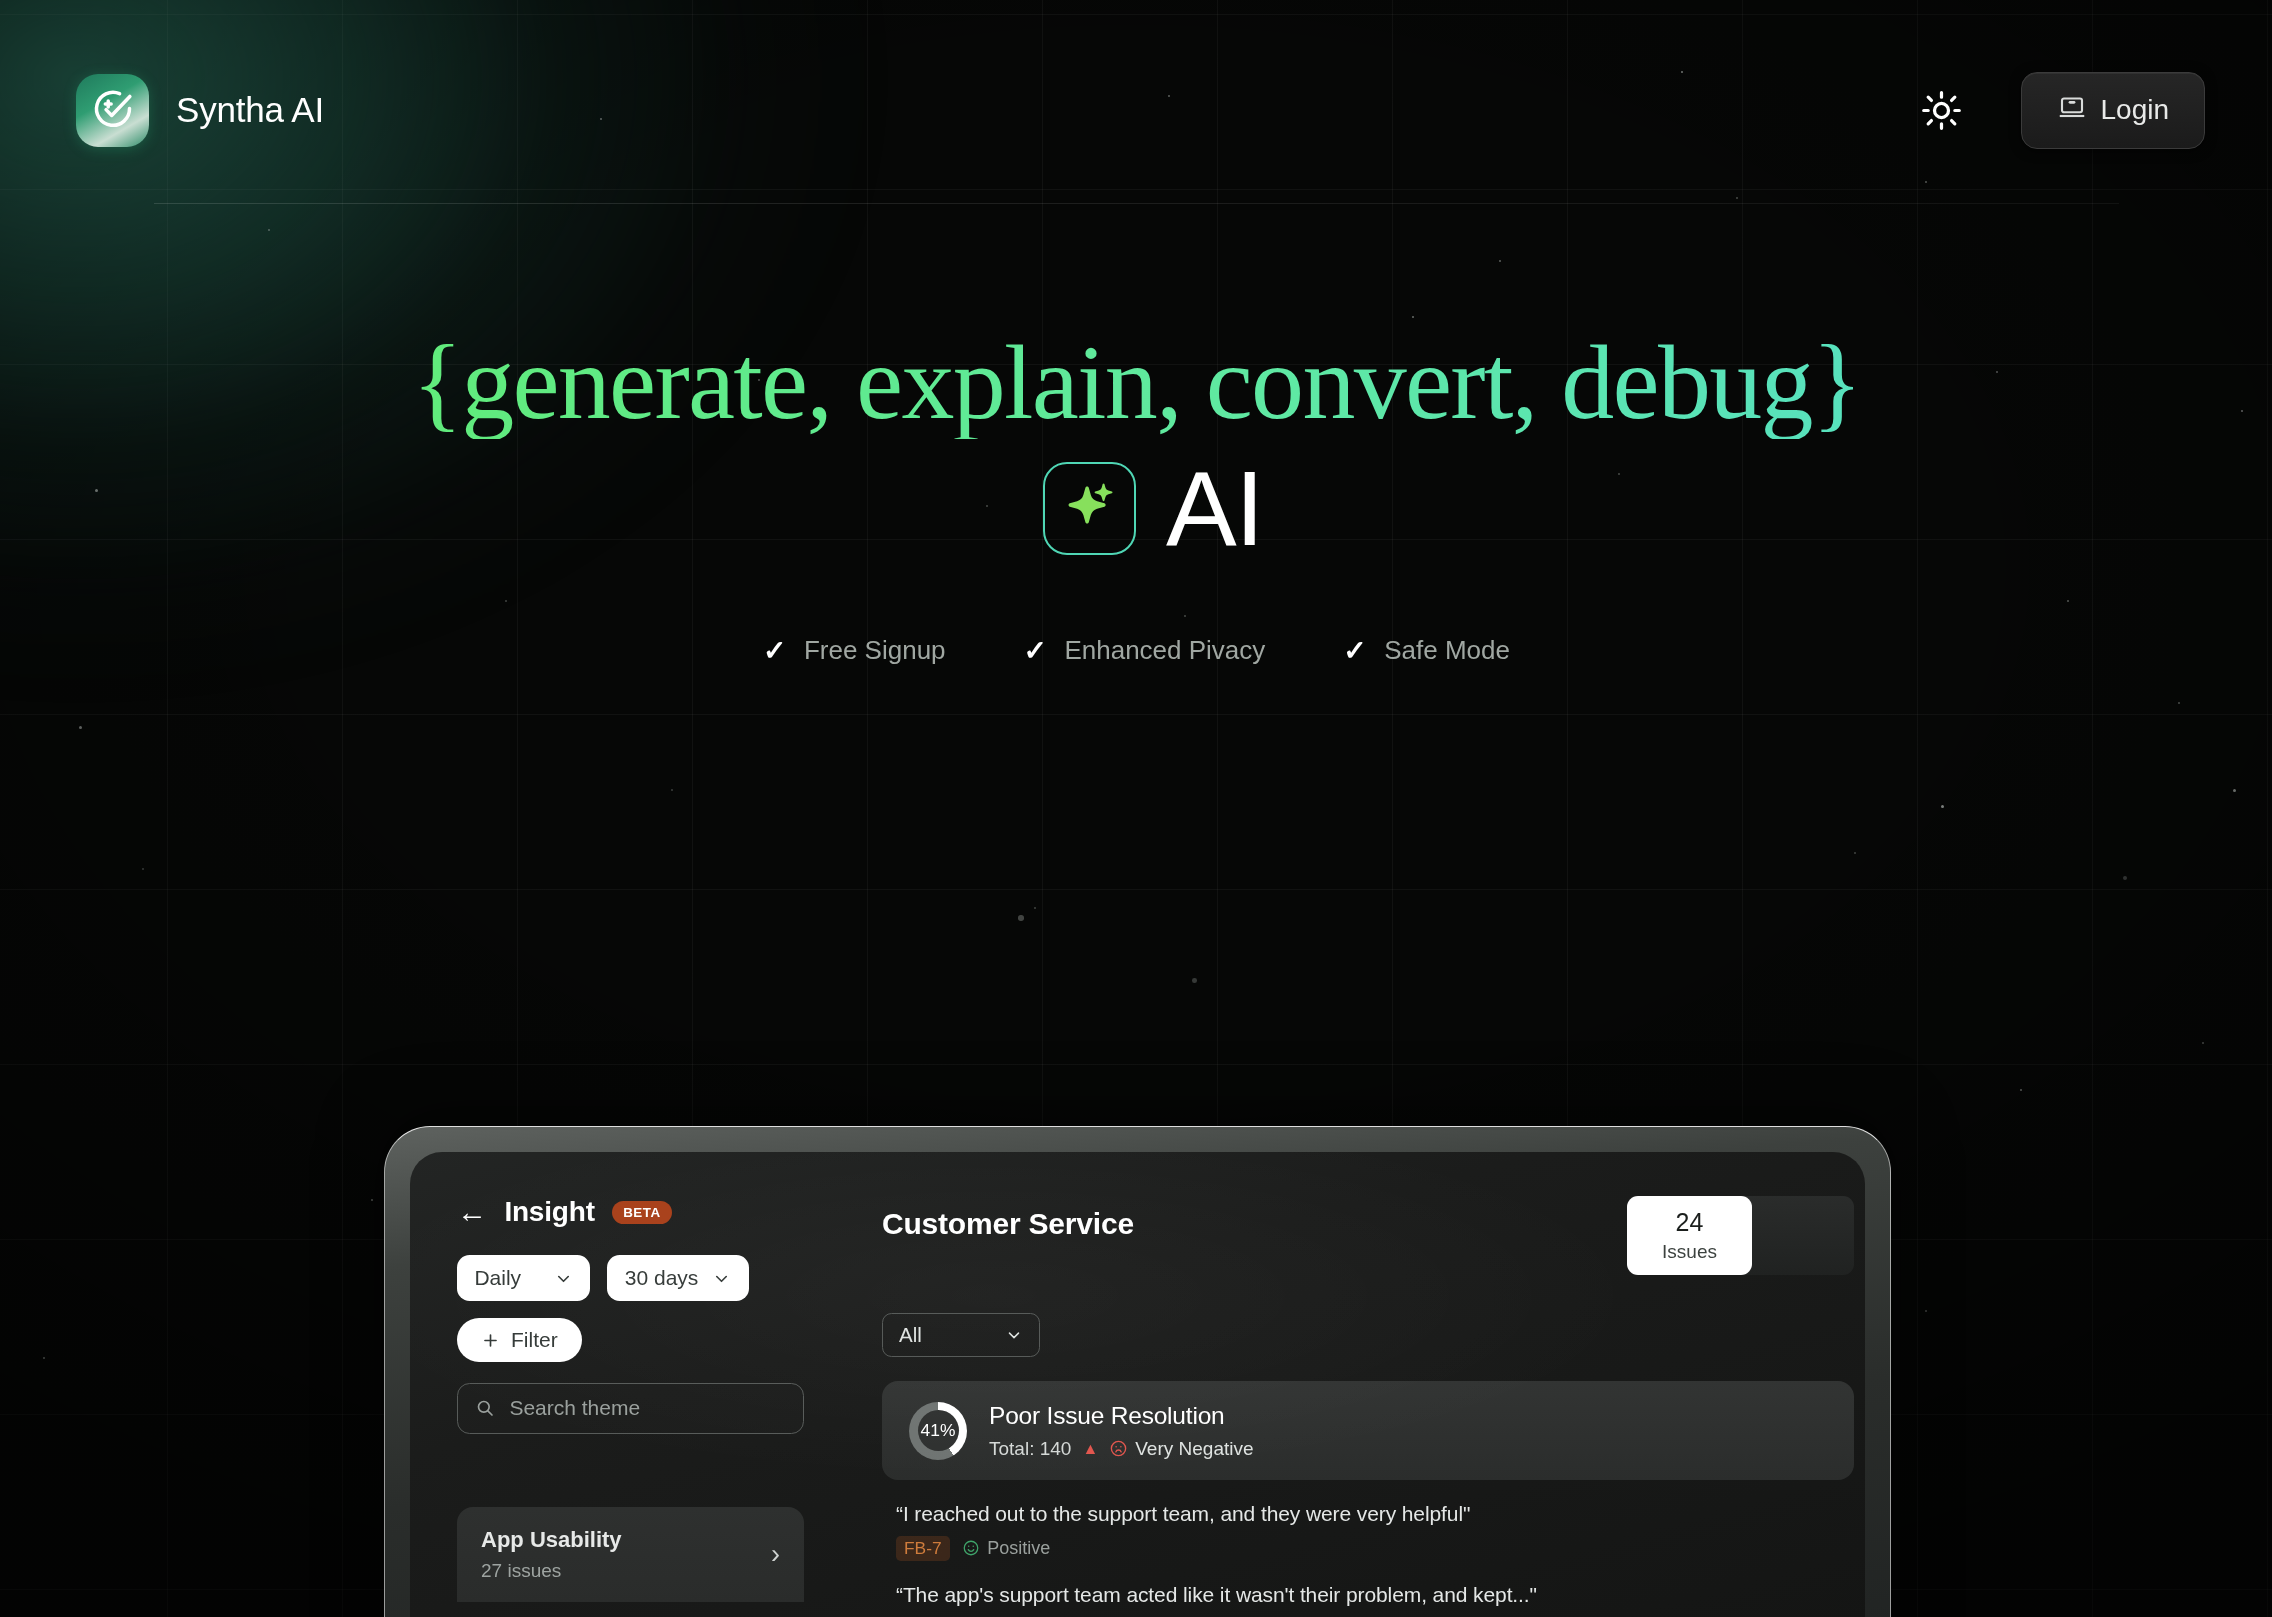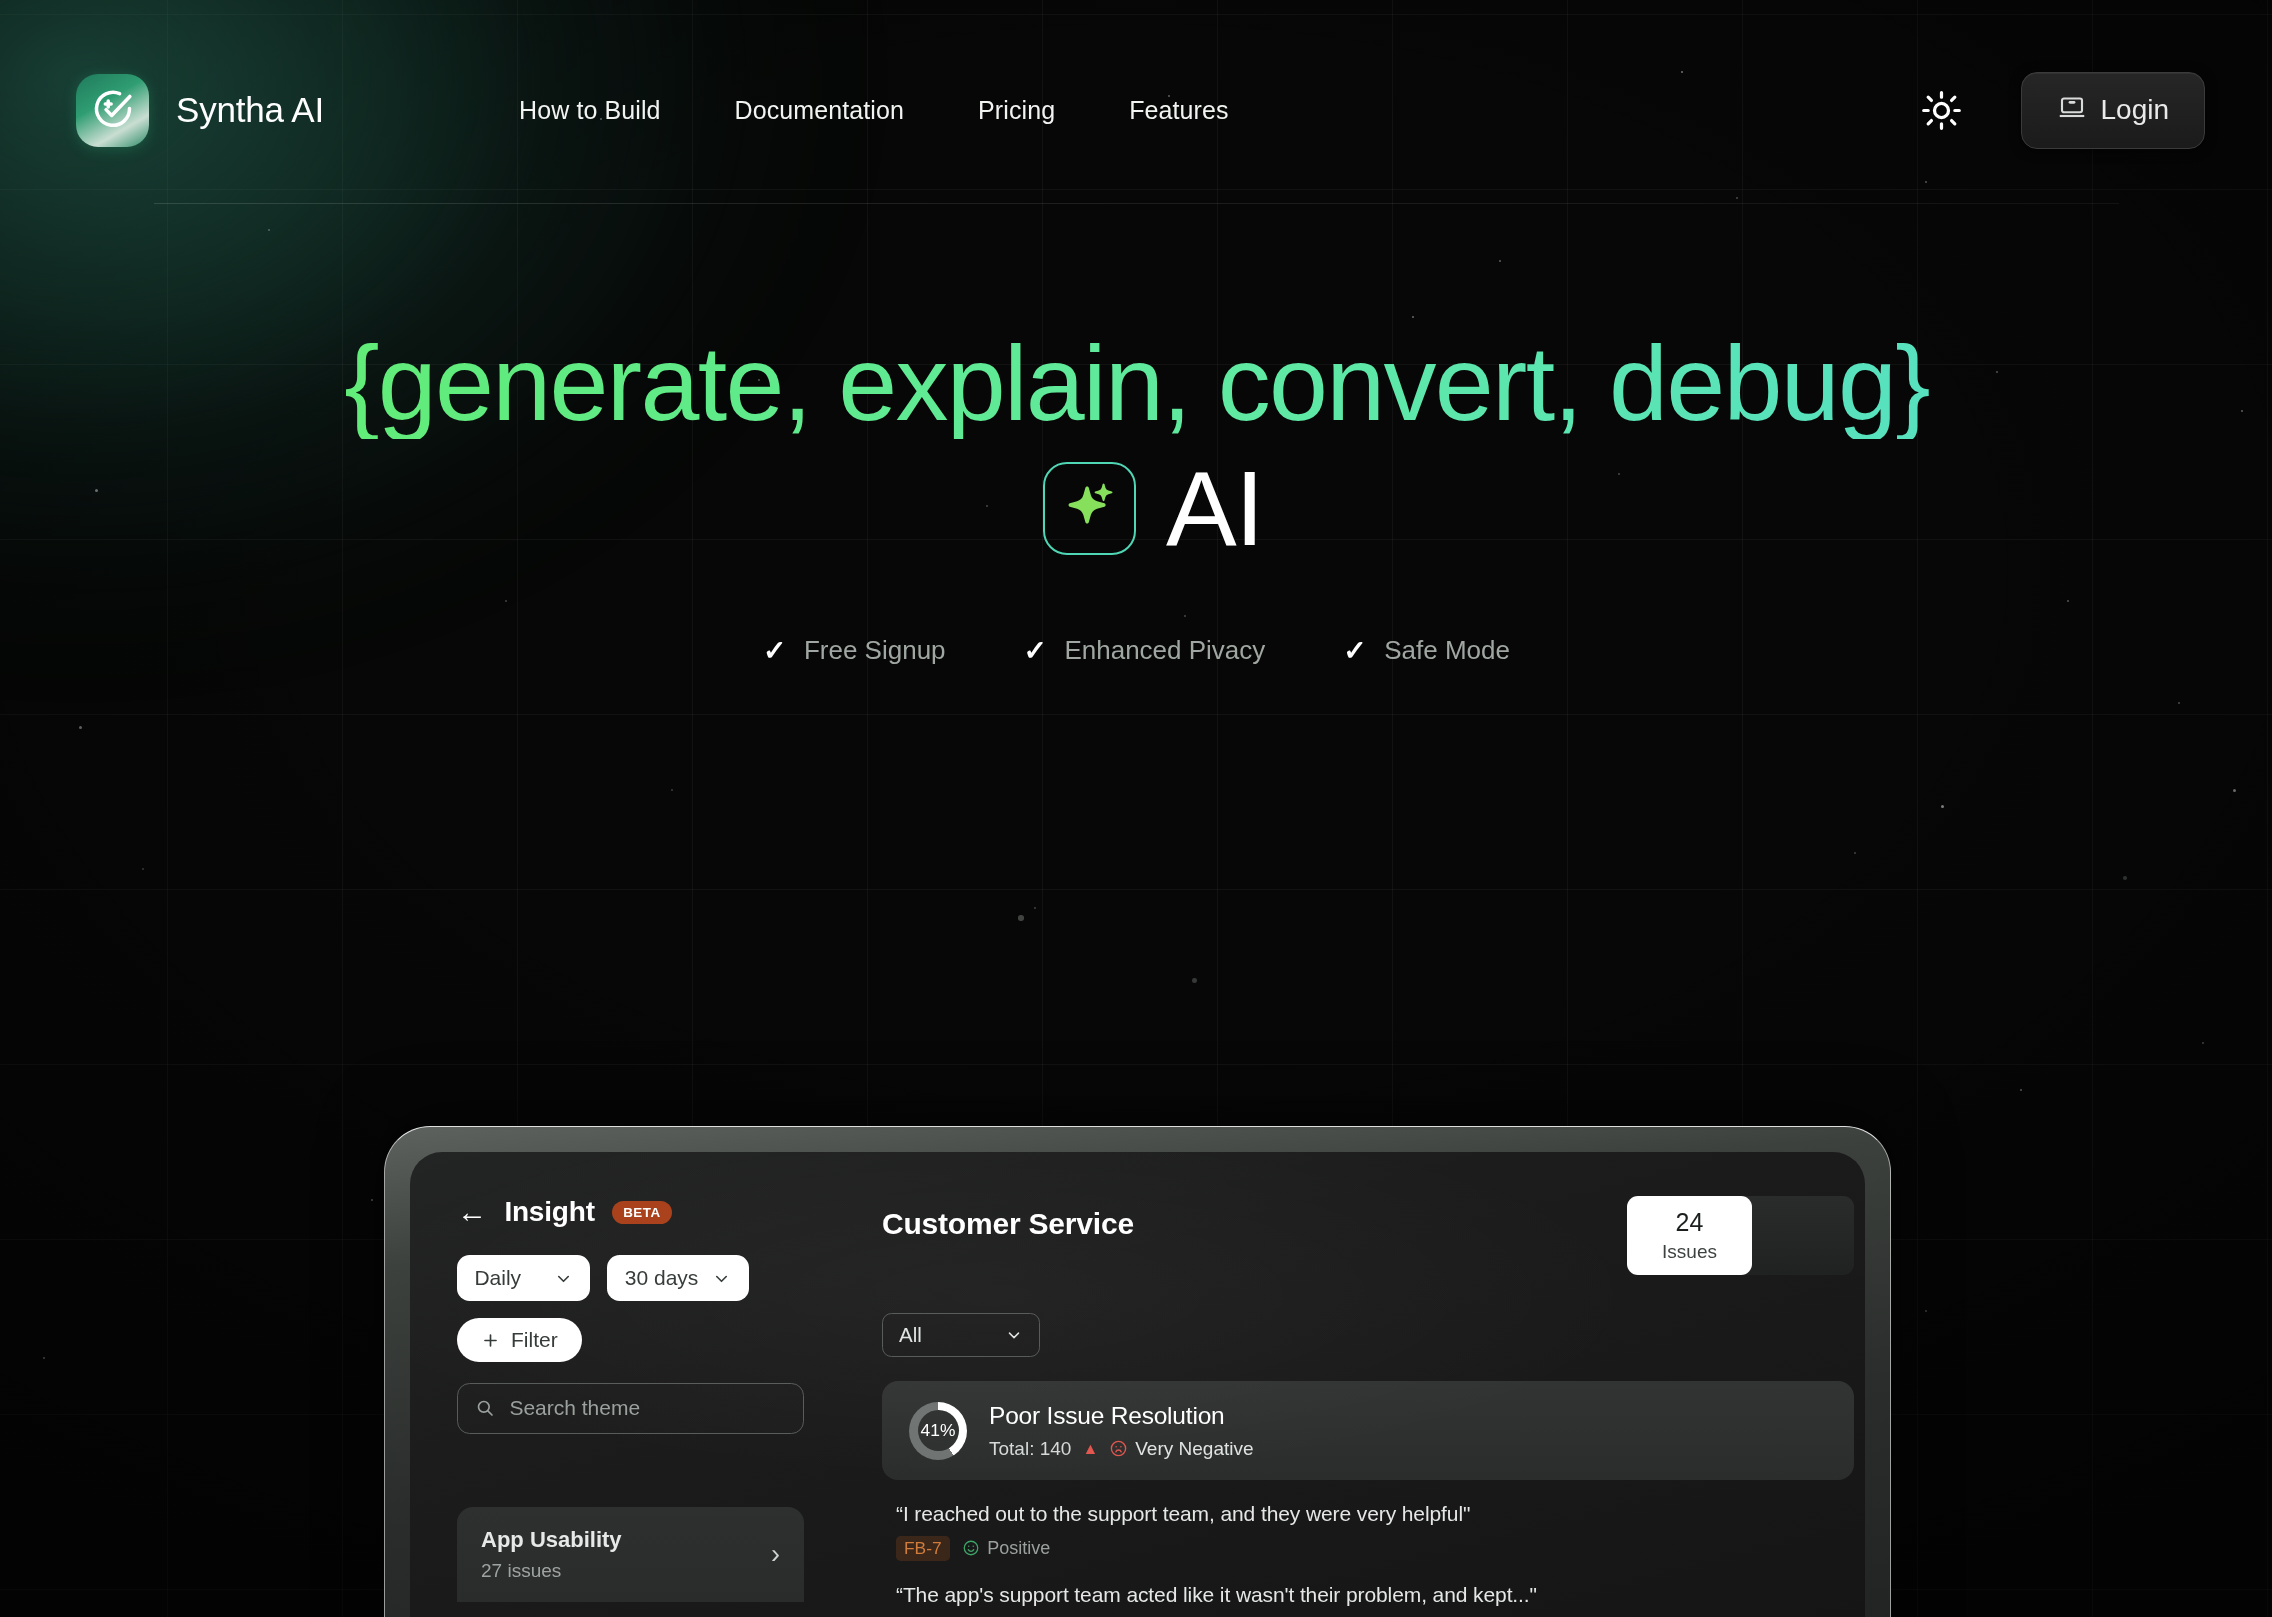--- a/index.html
+++ b/index.html
@@ -68,21 +68,21 @@
     box-shadow:0 1.6px 11px rgba(0,0,0,.6), inset 0 0.8px 0 rgba(255,255,255,.07);
   }
   .login-btn span { color:#e9eae9; font-size:28px; }
 
   
   #hero { position:absolute; left:0; top:0; width:2273px; text-align:center; z-index:15; }
   .h-line1 {
     margin-top:327px;
     font-size:106px; line-height:1.06; font-weight:400; letter-spacing:-1.7px;
     background:linear-gradient(95deg,#66ef6b 0%,#60eb7f 22%,#5fe9a2 55%,#58e2bc 80%,#53ddc4 100%);
-    -webkit-background-clip:text; background-clip:text; color:transparent;
+    -webkit-background-clip:text; background-clip:text; color:transparent;font-family:Liberation Serif, serif;
     -webkit-text-fill-color:transparent;
   }
   .h-line2 {
     margin-top:12.6px; font-size:106px; line-height:1.06; font-weight:400; letter-spacing:-1.7px;
     color:#fff; display:flex; align-items:center; justify-content:center; gap:0;
   }
   .ai-badge {
     display:inline-flex; align-items:center; justify-content:center;
     width:93px; height:93px; border-radius:24px; border:2.4px solid #4fd6b4;
     margin:0 30px 0 33px; vertical-align:middle;
@@ -264,26 +264,20 @@
     <div class="logo-box">
       <svg width="44" height="44" viewBox="0 0 24 24" fill="none" stroke="#ffffff" stroke-width="1.9" stroke-linecap="round" stroke-linejoin="round">
         <path d="M21 11.2A9 9 0 1 1 15.6 3.1"></path>
         <path d="M8.2 11.8 11.3 15 21.2 4.6"></path>
         <path d="M9.4 7.1v3.2M7.8 8.7h3.2"></path>
       </svg>
     </div>
     <div class="brand-name">Syntha AI</div>
   </div>
 
-  <nav>
-    <a class="nav-link">How to Build</a>
-    <a class="nav-link">Documentation</a>
-    <a class="nav-link">Pricing</a>
-    <a class="nav-link">Features</a>
-  </nav>
 
   <div class="hdr-right">
     <div class="sun-btn">
       <svg width="41" height="41" viewBox="0 0 24 24" fill="none" stroke="#ffffff" stroke-width="1.9" stroke-linecap="round">
         <circle cx="12" cy="12" r="4.1"></circle>
         <path d="M12 1.6v2.6M12 19.8v2.6M4.2 4.2l1.9 1.9M17.9 17.9l1.9 1.9M1.6 12h2.6M19.8 12h2.6M4.2 19.8l1.9-1.9M17.9 6.1l1.9-1.9"></path>
       </svg>
     </div>
     <button class="login-btn">
       <span class="lic">

